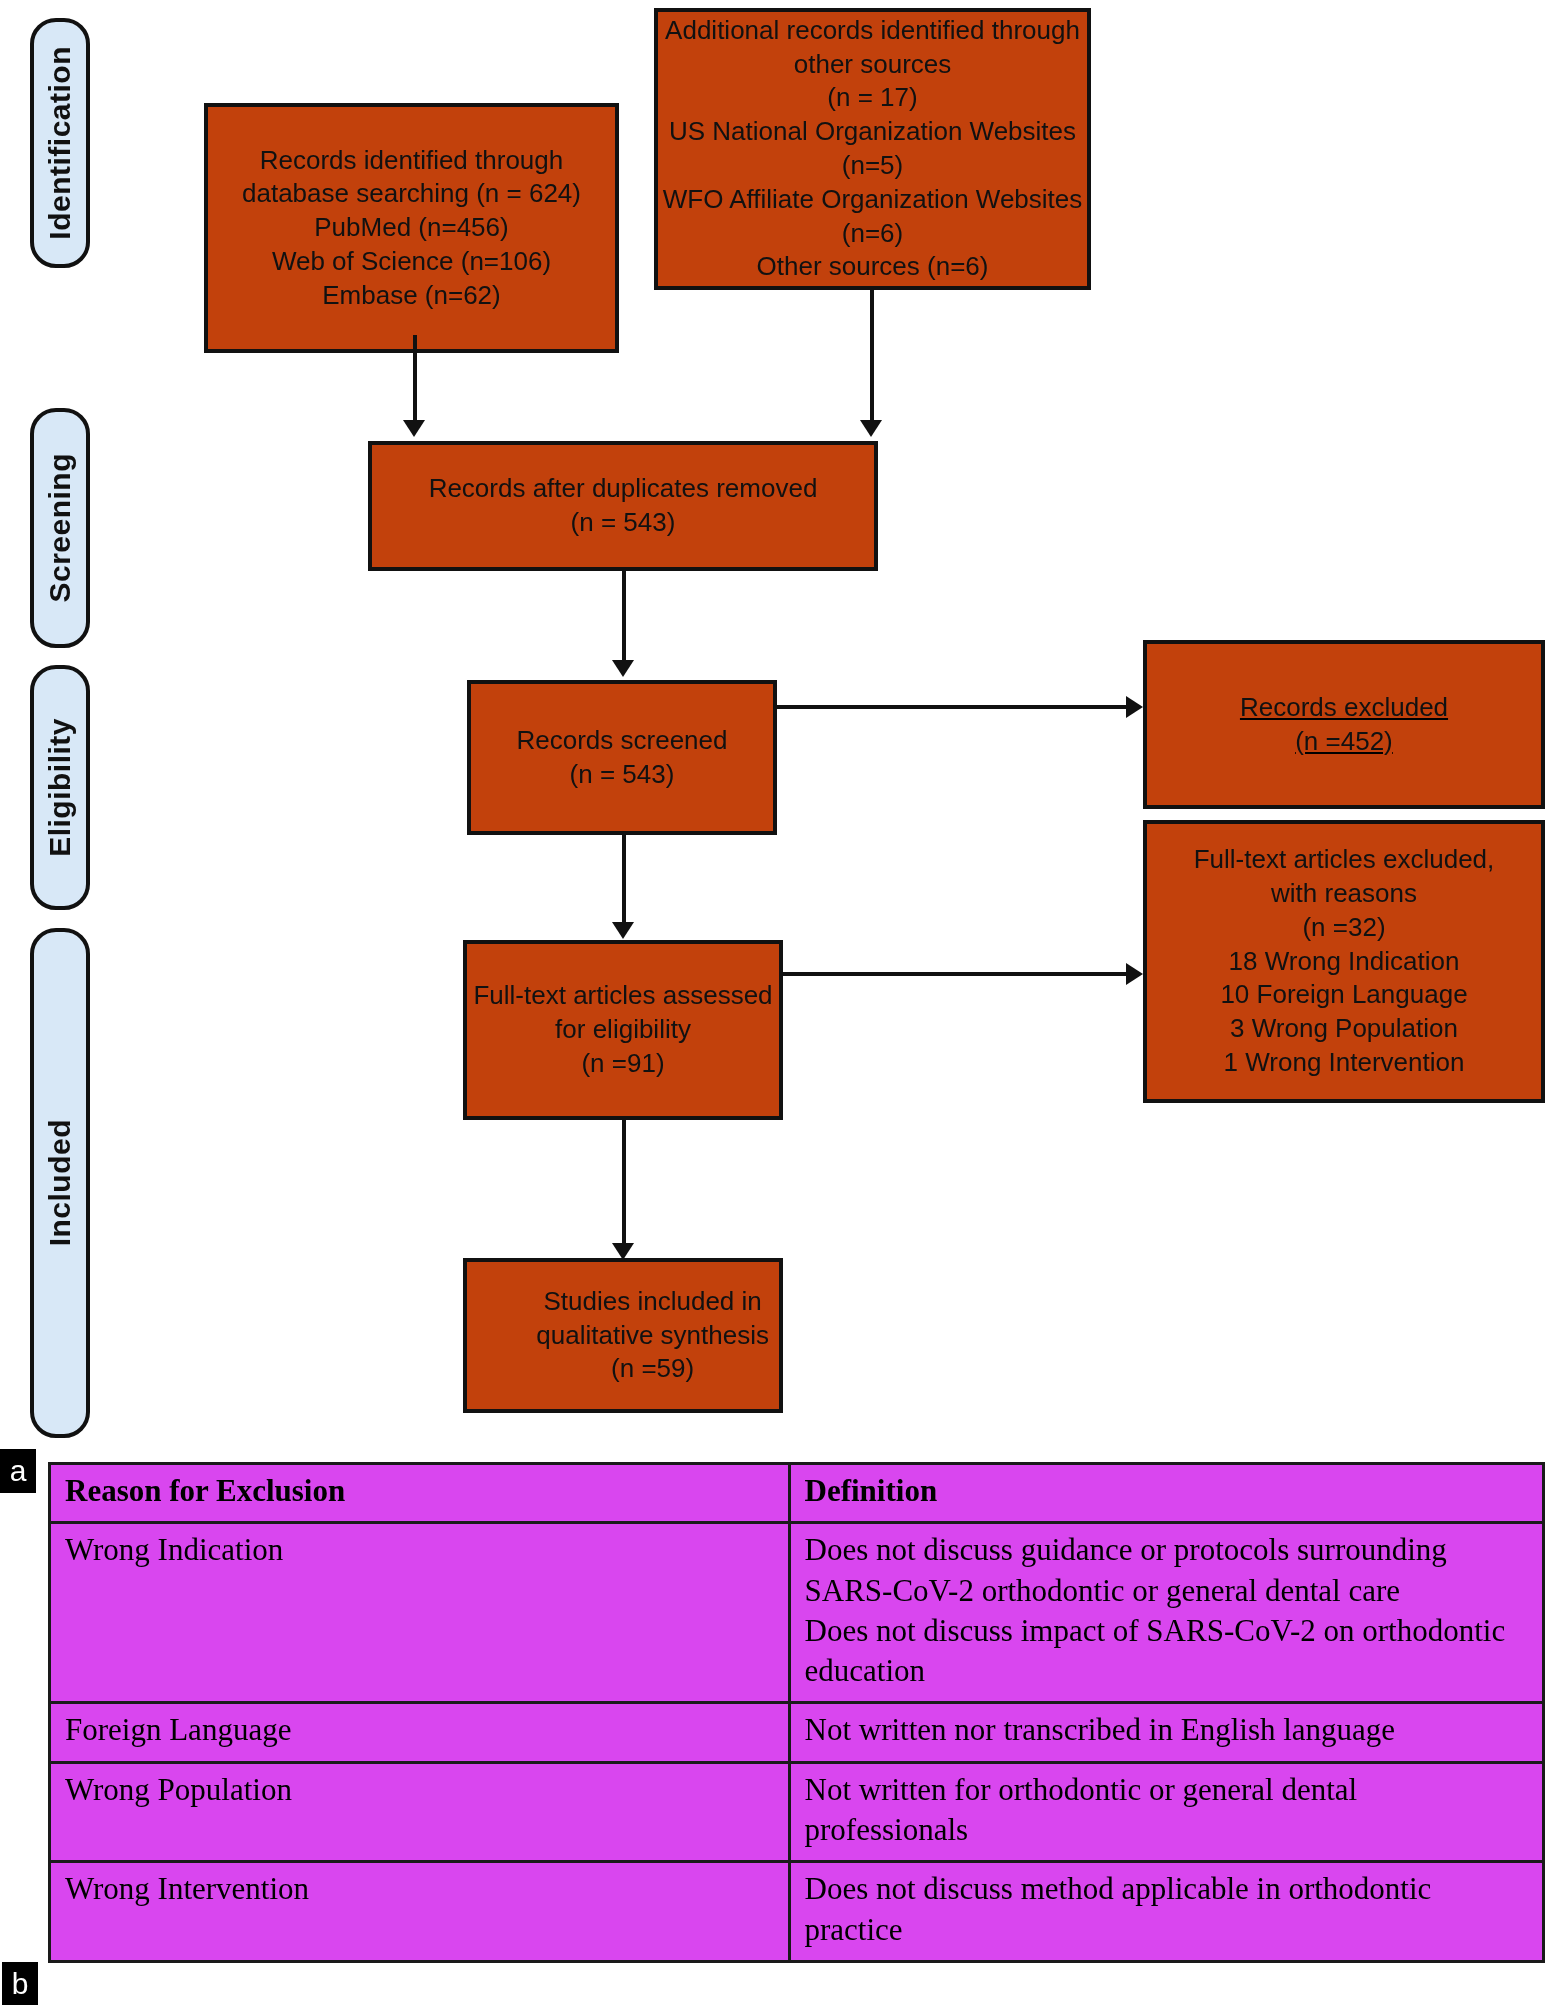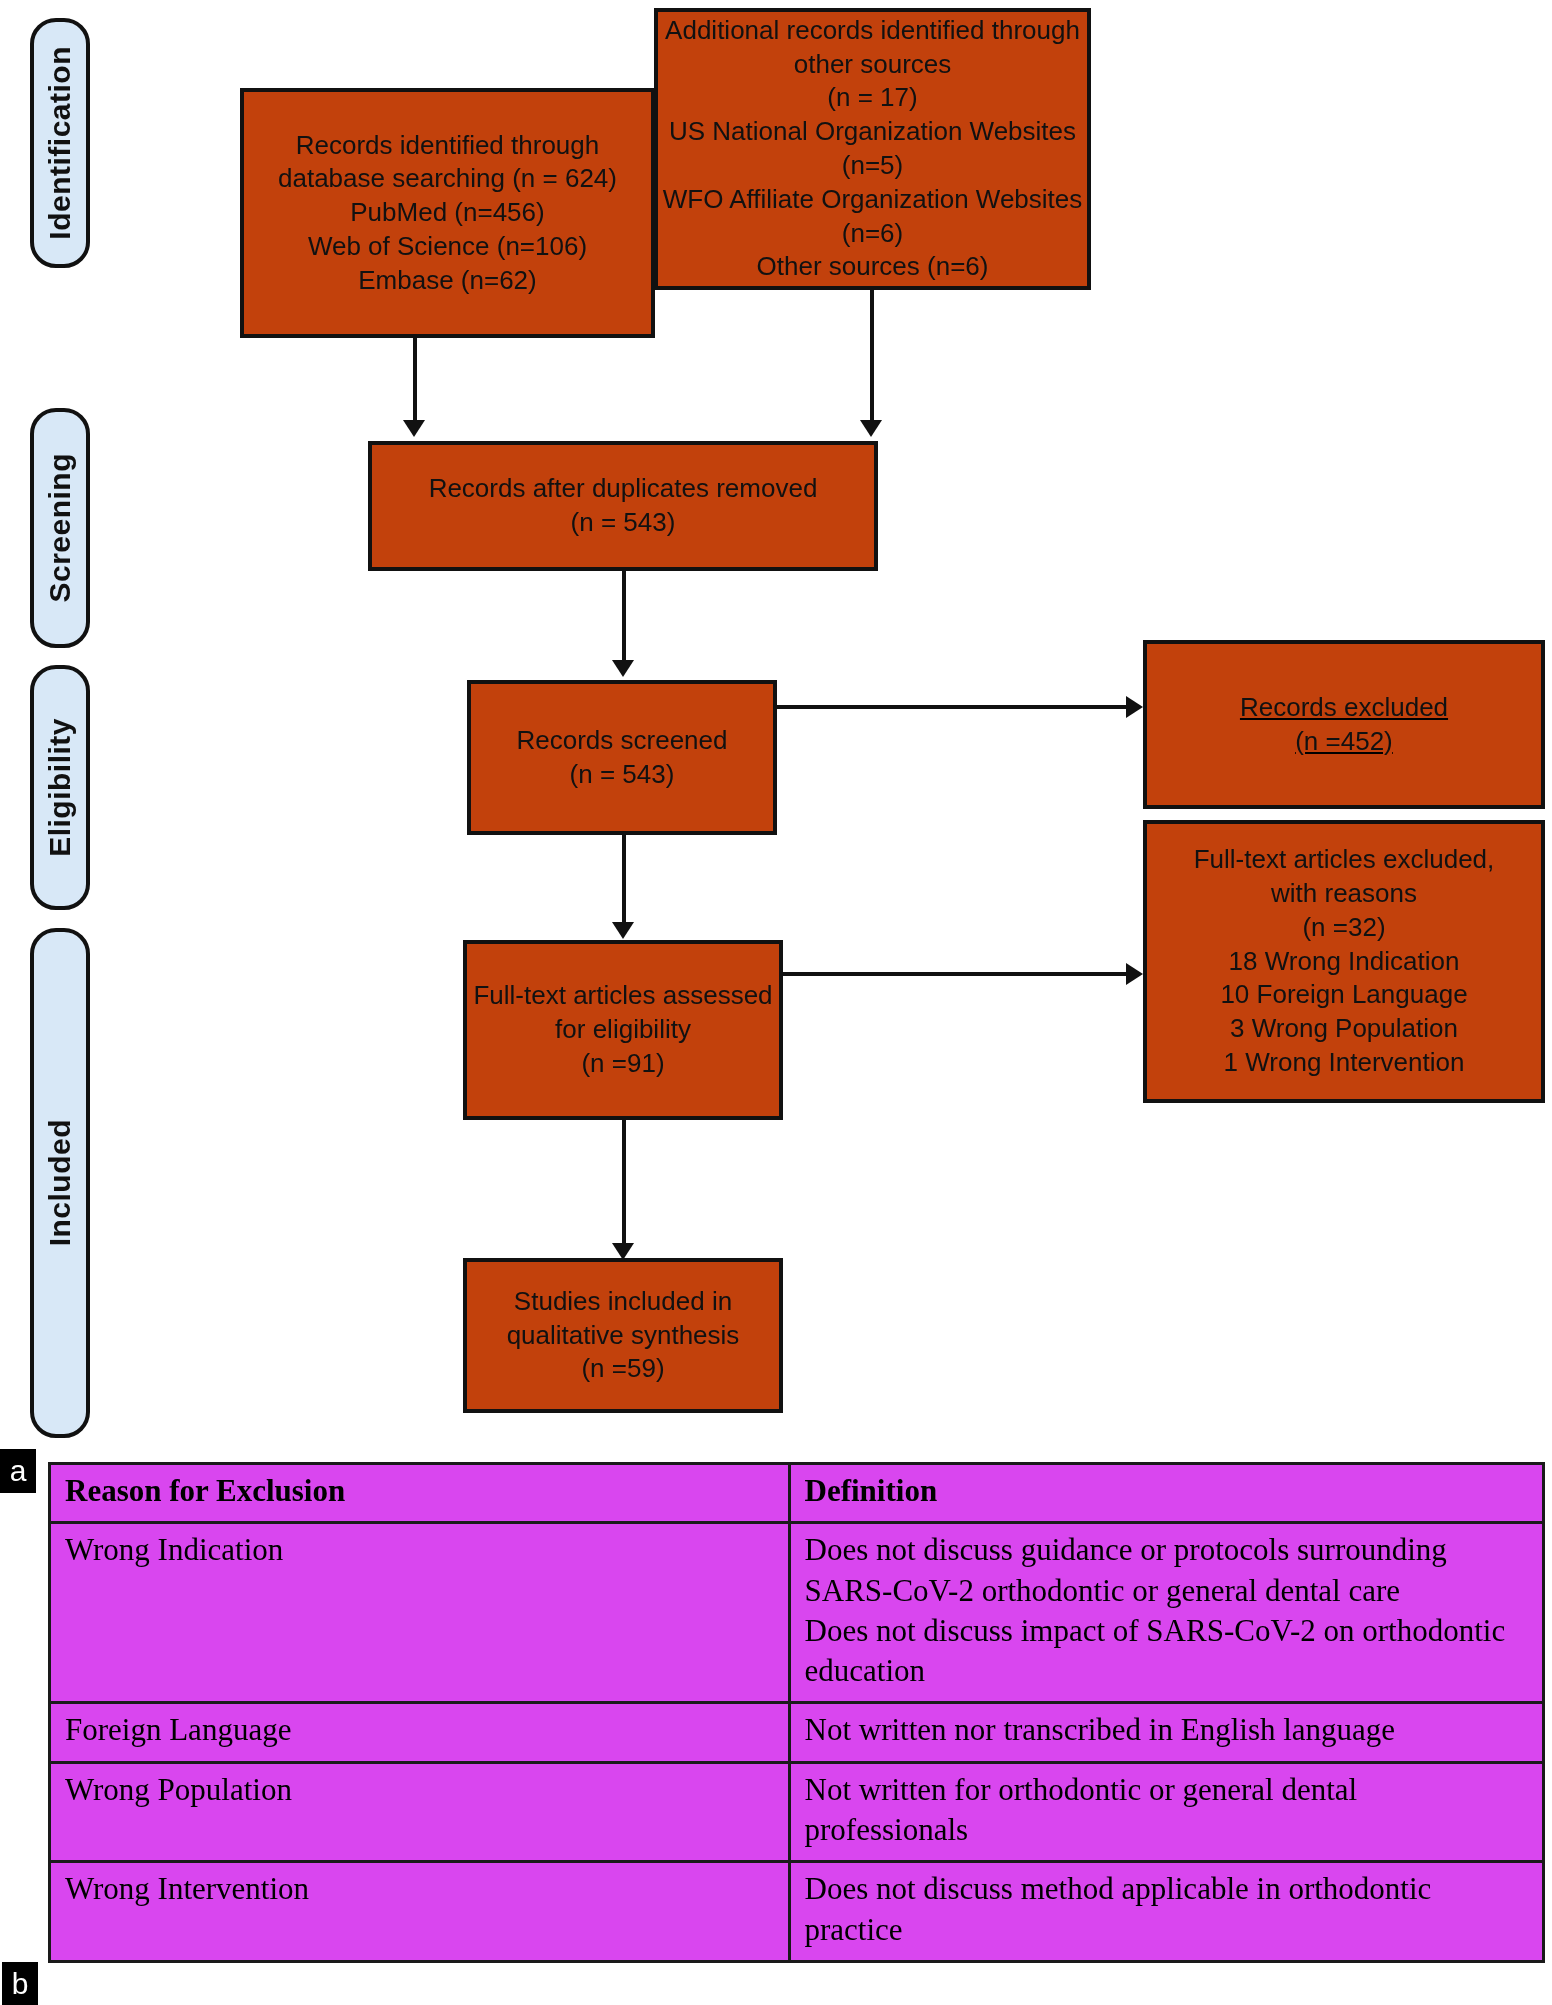--- a/index.html
+++ b/index.html
@@ -138,21 +138,21 @@
   </div>
 
   <div class="stage-label" style="left:30px; top:665px; width:60px; height:245px;">
     <span class="vtext">Eligibility</span>
   </div>
 
   <div class="stage-label" style="left:30px; top:928px; width:60px; height:510px;">
     <span class="vtext">Included</span>
   </div>
 
-  <div class="flow-box" style="left:204px; top:88px; width:415px; height:250px;margin-left:36px;">
+  <div class="flow-box" style="left:204px; top:103px; width:415px; height:250px;">
     <div class="lines">
       <div>Records identified through</div>
       <div>database searching (n = 624)</div>
       <div>PubMed (n=456)</div>
       <div>Web of Science (n=106)</div>
       <div>Embase (n=62)</div>
     </div>
   </div>
 
   <div class="flow-box" style="left:654px; top:8px; width:437px; height:282px;">
@@ -223,21 +223,21 @@
       <div>18 Wrong Indication</div>
       <div>10 Foreign Language</div>
       <div>3 Wrong Population</div>
       <div>1 Wrong Intervention</div>
     </div>
   </div>
 
   <div class="vline" style="left:622px; top:1120px; height:126px;"></div>
   <div class="arrow-down" style="left:612px; top:1243px;"></div>
 
-  <div class="flow-box" style="left:463px; top:1258px; width:320px; height:155px;">
+  <div class="flow-box" style="left:463px; top:1258px; width:320px; height:155px;justify-content:flex-end;">
     <div class="lines">
       <div>Studies included in</div>
       <div>qualitative synthesis</div>
       <div>(n =59)</div>
     </div>
   </div>
 
   <div class="panel-badge" style="left:0px; top:1449px; width:36px; height:44px;">
     <span>a</span>
   </div>

